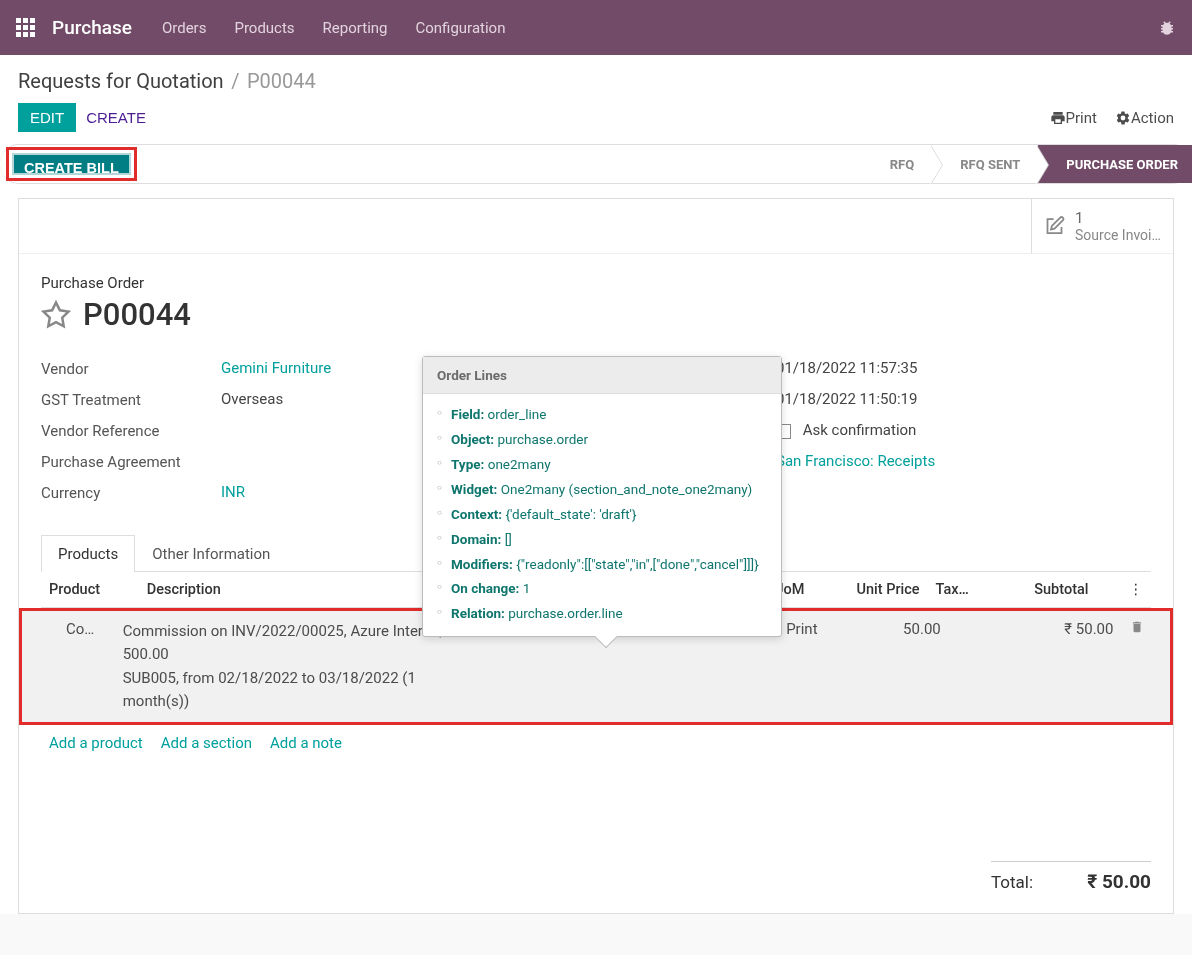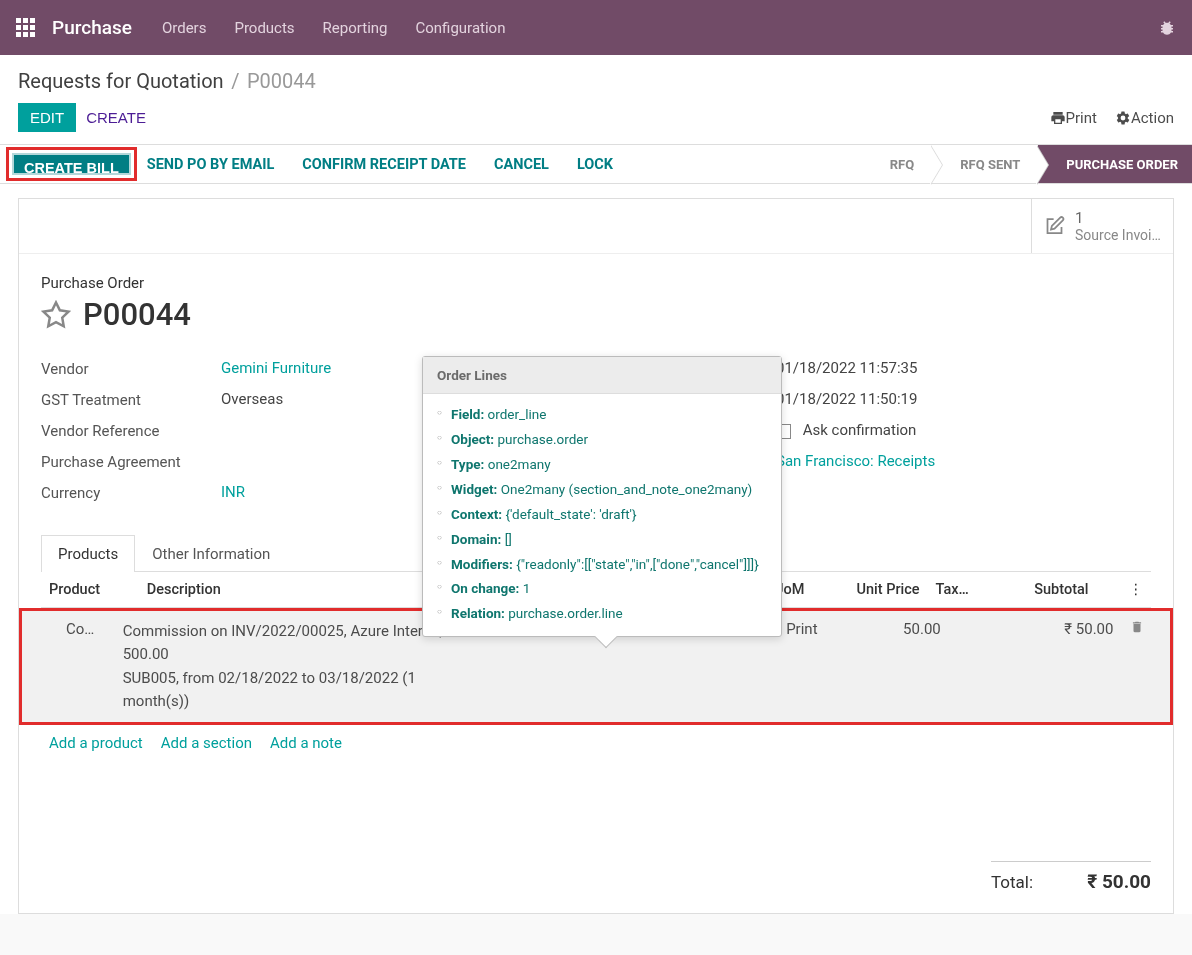--- a/index.html
+++ b/index.html
@@ -18,21 +18,21 @@
 .breadcrumb-bar .link { color: #404040; font-size: 20px; }
 .breadcrumb-bar .sep { color: #999; font-size: 20px; margin: 0 4px; }
 .breadcrumb-bar .current { color: #999; font-size: 20px; }
 
 .action-bar { padding: 4px 18px 12px; display: flex; align-items: center; }
 .btn-primary { background: #00a09d; color: #fff; border: none; padding: 6px 12px; font-size: 15px; font-weight: 500; cursor: pointer; }
 .btn-link { background: none; border: none; color: #4c1d95; font-size: 15px; font-weight: 500; padding: 6px 10px; cursor: pointer; }
 .action-right { margin-left: auto; display: flex; gap: 18px; }
 .action-right .act { color: #4c4c4c; font-size: 15px; display: flex; align-items: center; cursor: pointer; }
 
-.status-bar { border-top: 1px solid #ddd; border-bottom: 1px solid #ddd; display: flex; align-items: stretch; padding-left: 0; height: 40px; }
+.status-bar { border-top: 1px solid #ddd; border-bottom: 1px solid #ddd; display: flex; align-items: stretch; padding-left: 0; height: 40px; border-radius: 19px; }
 .red-box { border: 3px solid #e12c2c; padding: 3px; margin: 2px 6px 2px 6px; display: flex; }
 .btn-bill { background: #017e84; color: #fff; border: 2px solid #b3d7d9; padding: 5px 10px; font-size: 14.5px; font-weight: 700; cursor: pointer; }
 .status-links { display: flex; align-items: center; gap: 28px; padding-left: 4px; }
 .status-links a { color: #017e84; font-weight: 700; font-size: 14.5px; cursor: pointer; }
 .status-steps { margin-left: auto; display: flex; align-items: stretch; }
 .step { position: relative; display: flex; align-items: center; padding: 0 18px 0 28px; font-size: 13px; font-weight: 700; color: #888; background: #fff; }
 .step.active { background: #714B67; color: #fff; padding: 0 14px 0 28px; }
 .step::before { content: ''; position: absolute; left: -1px; top: 0; border-top: 20px solid transparent; border-bottom: 20px solid transparent; border-left: 12px solid #ddd; z-index: 1; }
 .step::after { content: ''; position: absolute; left: -2px; top: 0; border-top: 20px solid transparent; border-bottom: 20px solid transparent; border-left: 12px solid #fff; z-index: 1; }
 .step:first-child::before, .step:first-child::after { display: none; }
@@ -146,26 +146,20 @@
             <path d="M19.14 12.94c.04-.3.06-.61.06-.94 0-.32-.02-.64-.07-.94l2.03-1.58a.5.5 0 0 0 .12-.64l-1.92-3.32a.5.5 0 0 0-.61-.22l-2.39.96a7.03 7.03 0 0 0-1.62-.94l-.36-2.54a.5.5 0 0 0-.5-.42h-3.84a.5.5 0 0 0-.5.42l-.36 2.54c-.59.24-1.13.56-1.62.94l-2.39-.96a.5.5 0 0 0-.61.22L2.74 8.84a.5.5 0 0 0 .12.64l2.03 1.58c-.5.3-.7.62-.7.94s.2.64.7.94l-2.03 1.58a.5.5 0 0 0-.12.64l1.92 3.32c.14.24.42.34.61.22l2.39-.96c.49.38 1.03.7 1.62.94l.36 2.54c.4.24.25.42.5.42h3.84c.25 0 .46-.18.5-.42l.36-2.54a7.03 7.03 0 0 0 1.62-.94l2.39.96c.22.08.47 0 .61-.22l1.92-3.32a.5.5 0 0 0-.12-.64l-2.03-1.58zM12 15.6A3.6 3.6 0 1 1 12 8.4a3.6 3.6 0 0 1 0 7.2z"></path>
           </svg>
         <span>Action</span>
       </div>
     </div>
   </div>
 
   <div class="status-bar">
     <div class="red-box">
       <button class="btn-bill">CREATE BILL</button>
-    </div>
-    <div class="status-links">
-      <a>SEND PO BY EMAIL</a>
-      <a>CONFIRM RECEIPT DATE</a>
-      <a>CANCEL</a>
-      <a>LOCK</a>
     </div>
     <div class="status-steps">
       <div class="step">RFQ</div>
       <div class="step">RFQ SENT</div>
       <div class="step active">PURCHASE ORDER</div>
     </div>
   </div>
 
   <div class="content-wrap">
     <div class="sheet">

